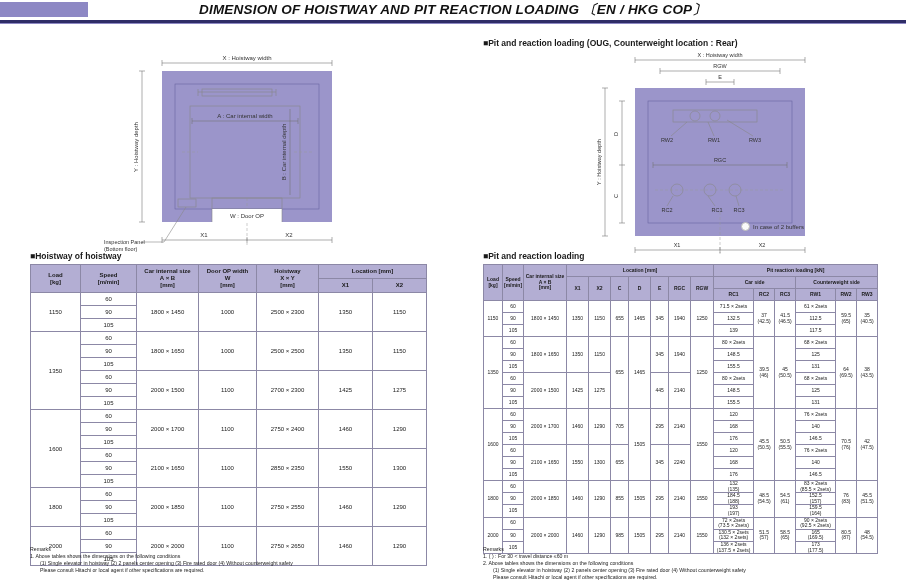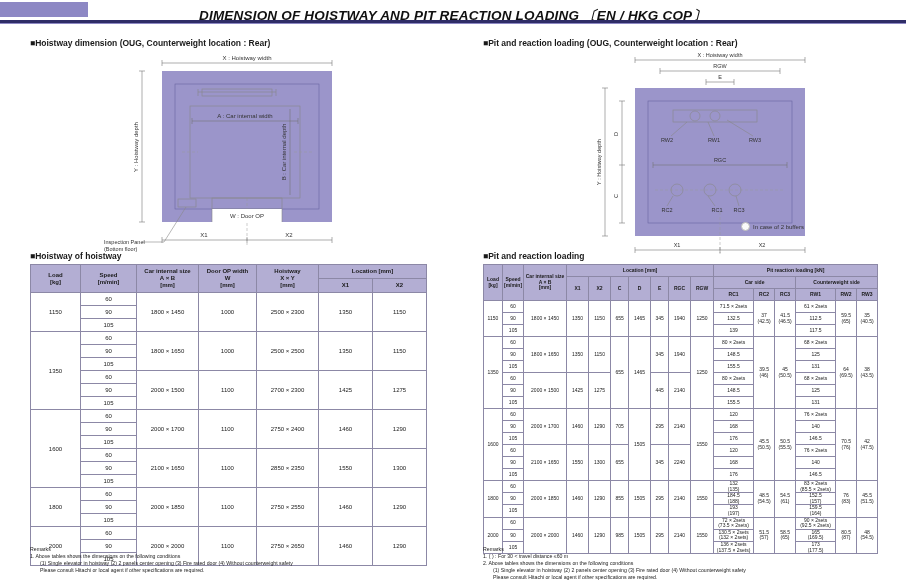--- a/index.html
+++ b/index.html
@@ -1,19 +1,19 @@
 <!DOCTYPE html>
 <html><head>
 <meta charset="utf-8">
 <style>
   html,body{margin:0;padding:0;background:#f2f1f5;}
   .page{position:relative;width:906px;height:583px;background:#ffffff;font-family:"Liberation Sans",sans-serif;color:#1a1a1a;overflow:hidden;}
   
   .header-accent{position:absolute;left:0;top:2px;width:88px;height:15px;background:#8d88c4;}
-  .page-title{position:absolute;left:95px;top:7px;width:715px;text-align:center;font-style:italic;font-weight:bold;font-size:13.5px;letter-spacing:.2px;color:#111;}
+  .page-title{position:absolute;left:95px;top:1px;width:715px;text-align:center;font-style:italic;font-weight:bold;font-size:13.5px;letter-spacing:.2px;color:#111;}
   .header-rule{position:absolute;top:20px;left:0;width:906px;height:3px;background:#2f2d67;border-bottom:1px solid #8d88c4;}
   
   .col{position:absolute;top:38px;height:545px;}
   #col-left{left:30px;width:424px;}
   #col-right{left:483px;width:420px;}
   .part-heading{position:absolute;left:0;top:0;font-size:8.5px;font-weight:bold;white-space:nowrap;}
   .diagram{position:absolute;top:14px;left:0;right:0;height:200px;}
   .table-heading{position:absolute;left:0;top:213px;font-size:8.5px;font-weight:bold;}
   .tbl{position:absolute;left:0;top:226px;}
   .remarks{position:absolute;left:0;top:508px;font-size:5.2px;line-height:1.35;color:#222;}
@@ -41,21 +41,20 @@
 </head>
 <body>
 
 <div class="page">
 
   <div class="header-accent"></div>
   <div class="page-title">DIMENSION OF HOISTWAY AND PIT REACTION LOADING 〔EN / HKG COP〕</div>
   <div class="header-rule"></div>
 
   <div class="col" id="col-left">
-    <div class="part-heading">■Hoistway dimension (OUG, Counterweight location : Rear)</div>
 
     <div class="diagram">
       <svg width="280" height="205" viewBox="0 0 280 205" style="position:absolute;left:72px;top:0;">
 
         <line class="dimline" x1="60" y1="11" x2="230" y2="11"></line>
         <line class="dimline" x1="60" y1="8" x2="60" y2="14"></line>
         <line class="dimline" x1="230" y1="8" x2="230" y2="14"></line>
         <text x="145" y="8" font-size="6" text-anchor="middle">X : Hoistway width</text>
 
         <rect x="60" y="19" width="170" height="151" fill="#9b95ca"></rect>

